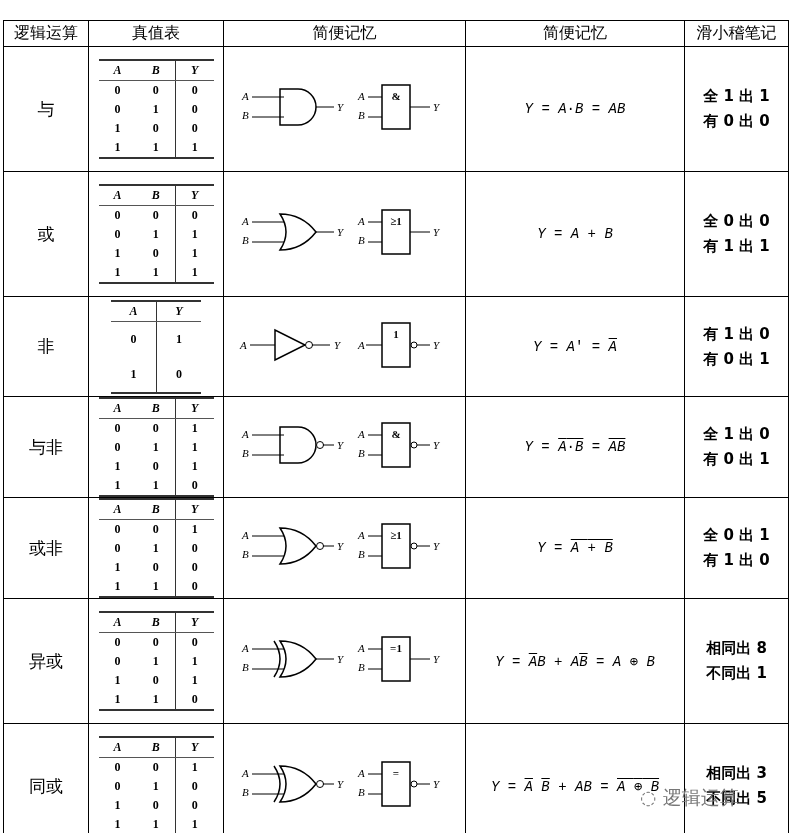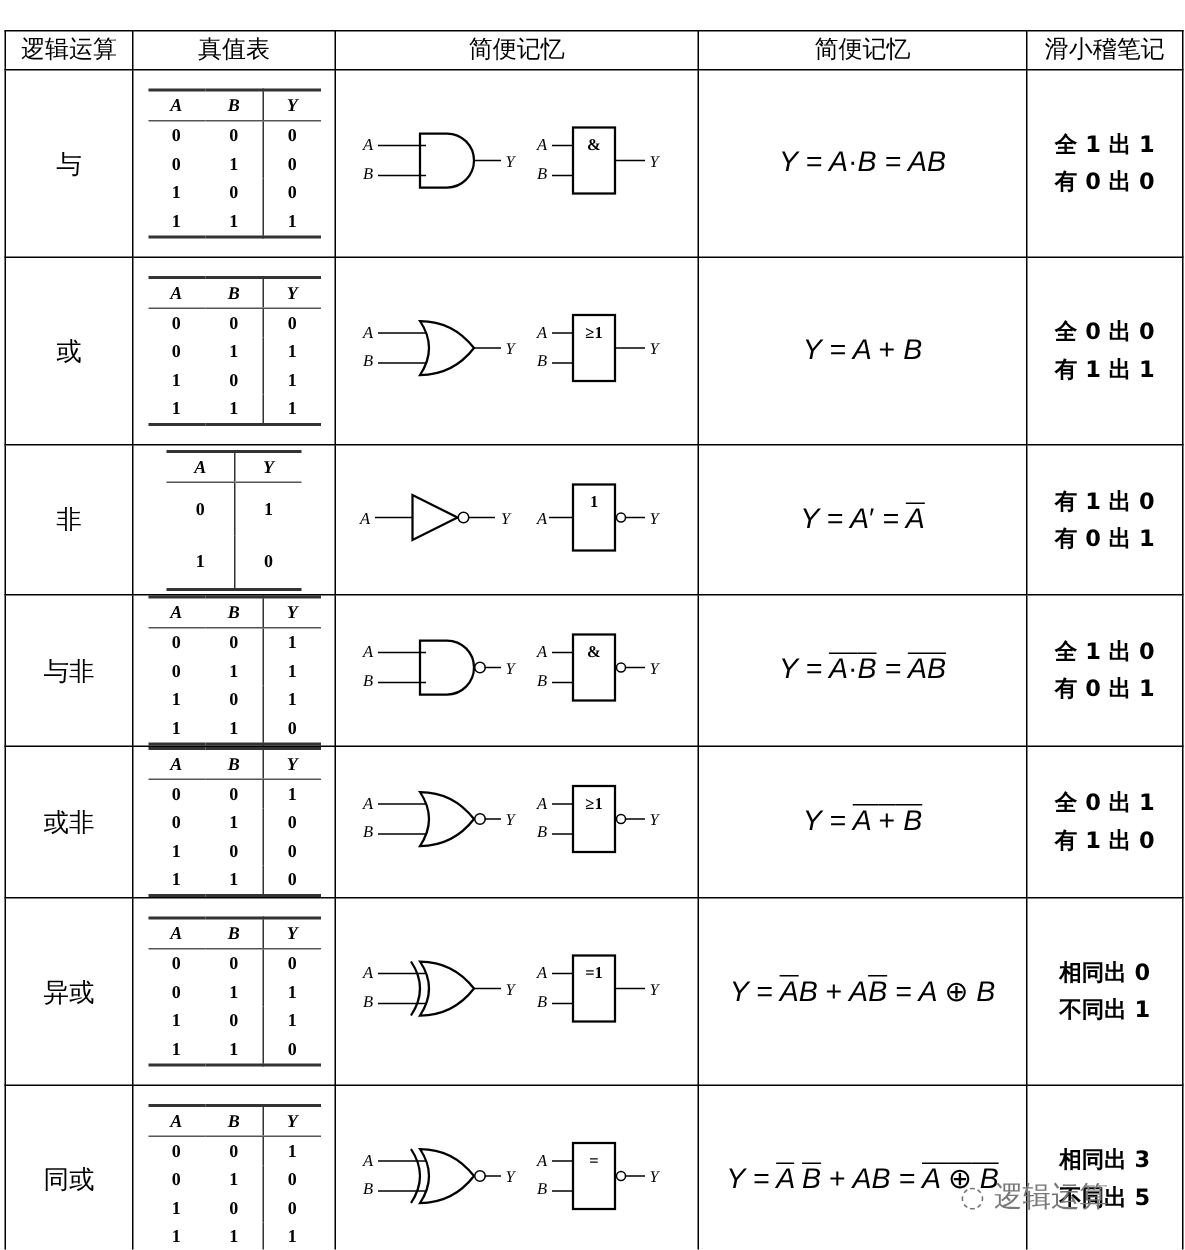--- a/index.html
+++ b/index.html
@@ -2,21 +2,21 @@
 <html><head>
 <meta charset="utf-8">
 <style>
   html,body{margin:0;padding:0;background:#fff;}
   body{width:790px;height:833px;position:relative;overflow:hidden;font-family:"DejaVu Serif",serif;color:#000;}
   table.main{position:absolute;left:3px;top:20px;border-collapse:collapse;table-layout:fixed;width:785px;}
   table.main td, table.main th{border:1.5px solid #000;padding:0;text-align:center;vertical-align:middle;}
   th{font-weight:normal;font-size:16px;height:25px;font-family:"DejaVu Sans",sans-serif;}
   td.op{font-size:17px;font-family:"DejaVu Sans",sans-serif;}
   td.memo{font-size:15px;line-height:25px;font-family:"DejaVu Sans",sans-serif;font-weight:bold;}
-  td.expr{font-size:19px;font-family:Liberation Sans, sans-serif;font-style:italic;}
+  td.expr{font-size:14px;font-family:Liberation Mono, monospace;font-style:italic;}
   .ol{text-decoration:overline;}
   .up{font-style:normal;}
   table.tt{border-collapse:collapse;margin:0 auto;font-family:"Liberation Serif",serif;font-size:12px;font-weight:bold;}
   table.tt td{border:none;padding:2px 10px;}
   table.tt thead td{font-style:italic;font-weight:bold;border-bottom:1px solid #555;}
   table.tt{border-top:2.5px solid #333;border-bottom:2.5px solid #333;}
   table.tt td.sep{border-left:1.5px solid #333;}
   svg text{font-family:"Liberation Serif",serif;font-style:italic;font-size:11px;}
   .wm{position:absolute;left:640px;top:785px;font-size:19px;color:#777;font-family:"DejaVu Sans",sans-serif;}
 </style>
@@ -392,21 +392,21 @@
               <line x1="138" y1="30" x2="152" y2="30" stroke="#000"></line>
               <line x1="138" y1="50" x2="152" y2="50" stroke="#000"></line>
               <rect x="152" y="18" width="28" height="44" fill="#fff" stroke="#000" stroke-width="1.5"></rect>
      <text x="166" y="33" text-anchor="middle" style="font-style:normal;font-weight:bold">=1</text>
               <line x1="180" y1="40" x2="200" y2="40" stroke="#000"></line>
               <text x="203" y="44">Y</text>
             </g>
           </svg></td>
     <td class="expr">Y = <span class="ol">A</span>B <span class="up">+</span> A<span class="ol">B</span> = A <span class="up">⊕</span> B</td>
     <td class="memo">
-          <div>相同出 0</div>
+          <div>相同出 8</div>
           <div>不同出 1</div>
         </td>
       </tr>
       <tr style="height: 125px;">
         <td class="op">同或</td>
     <td>
           <table class="tt" style="width:115px">
             <thead>
               <tr>
                 <td class="">A</td>

